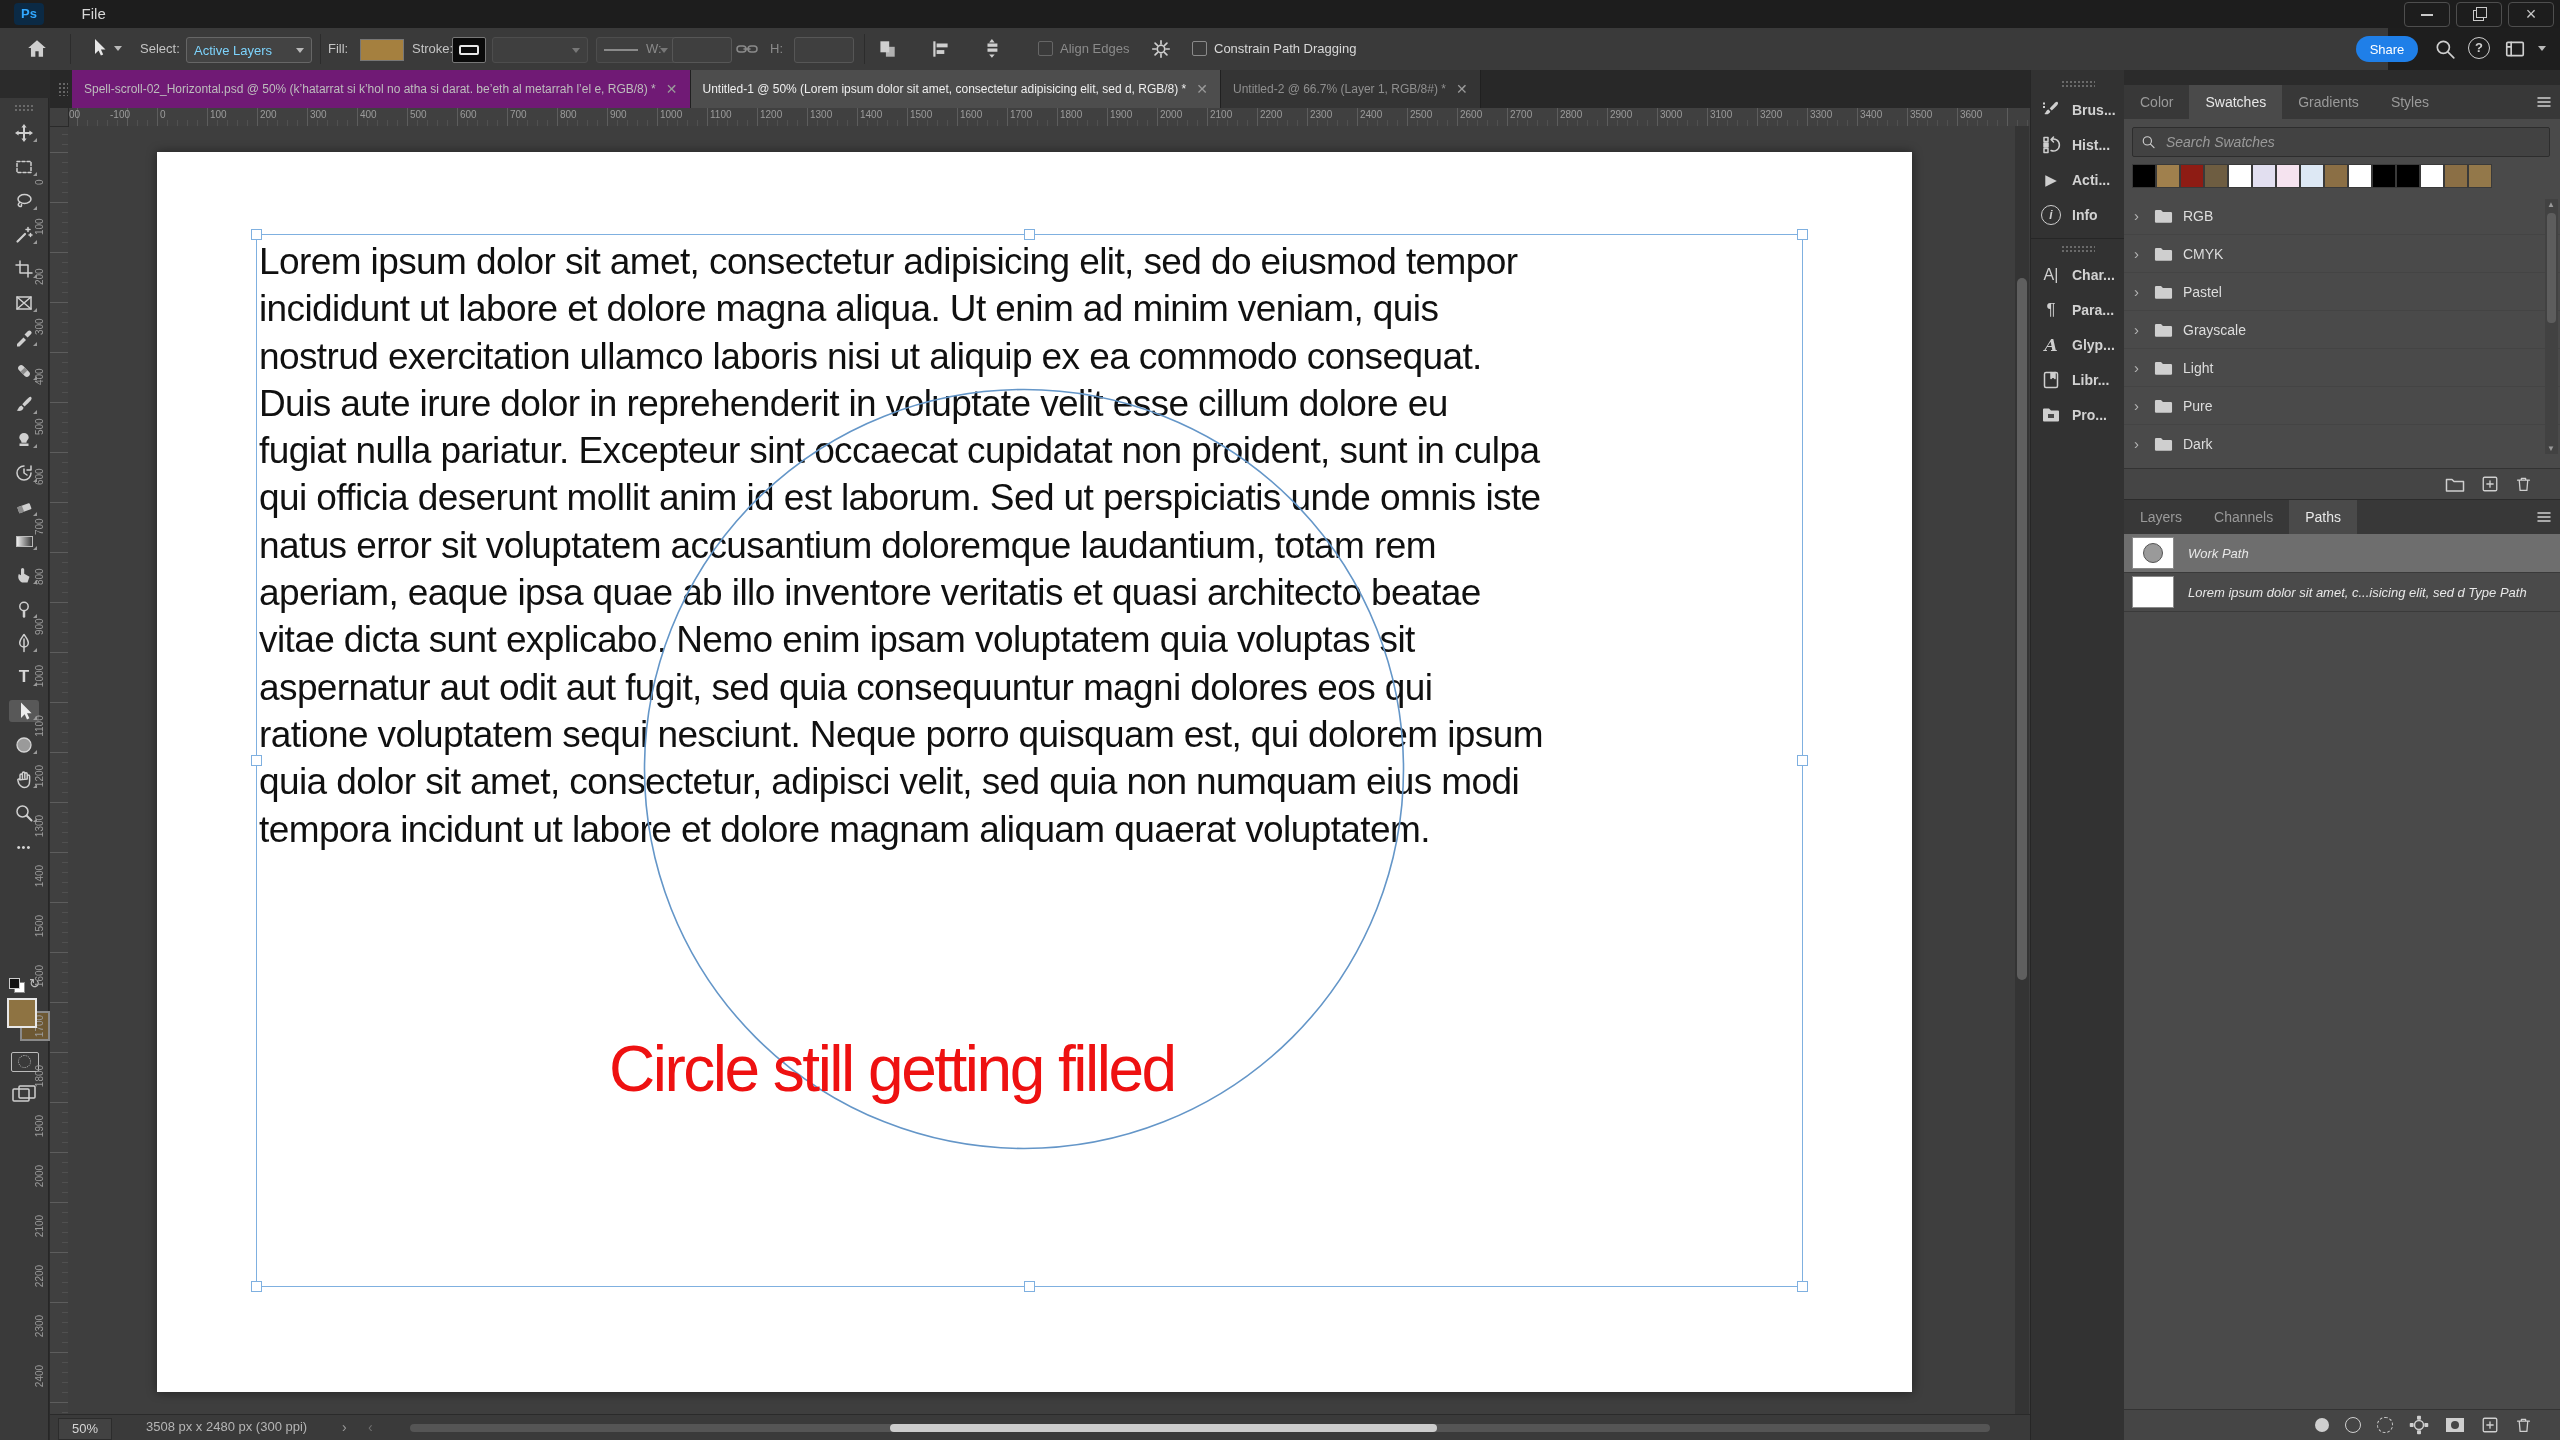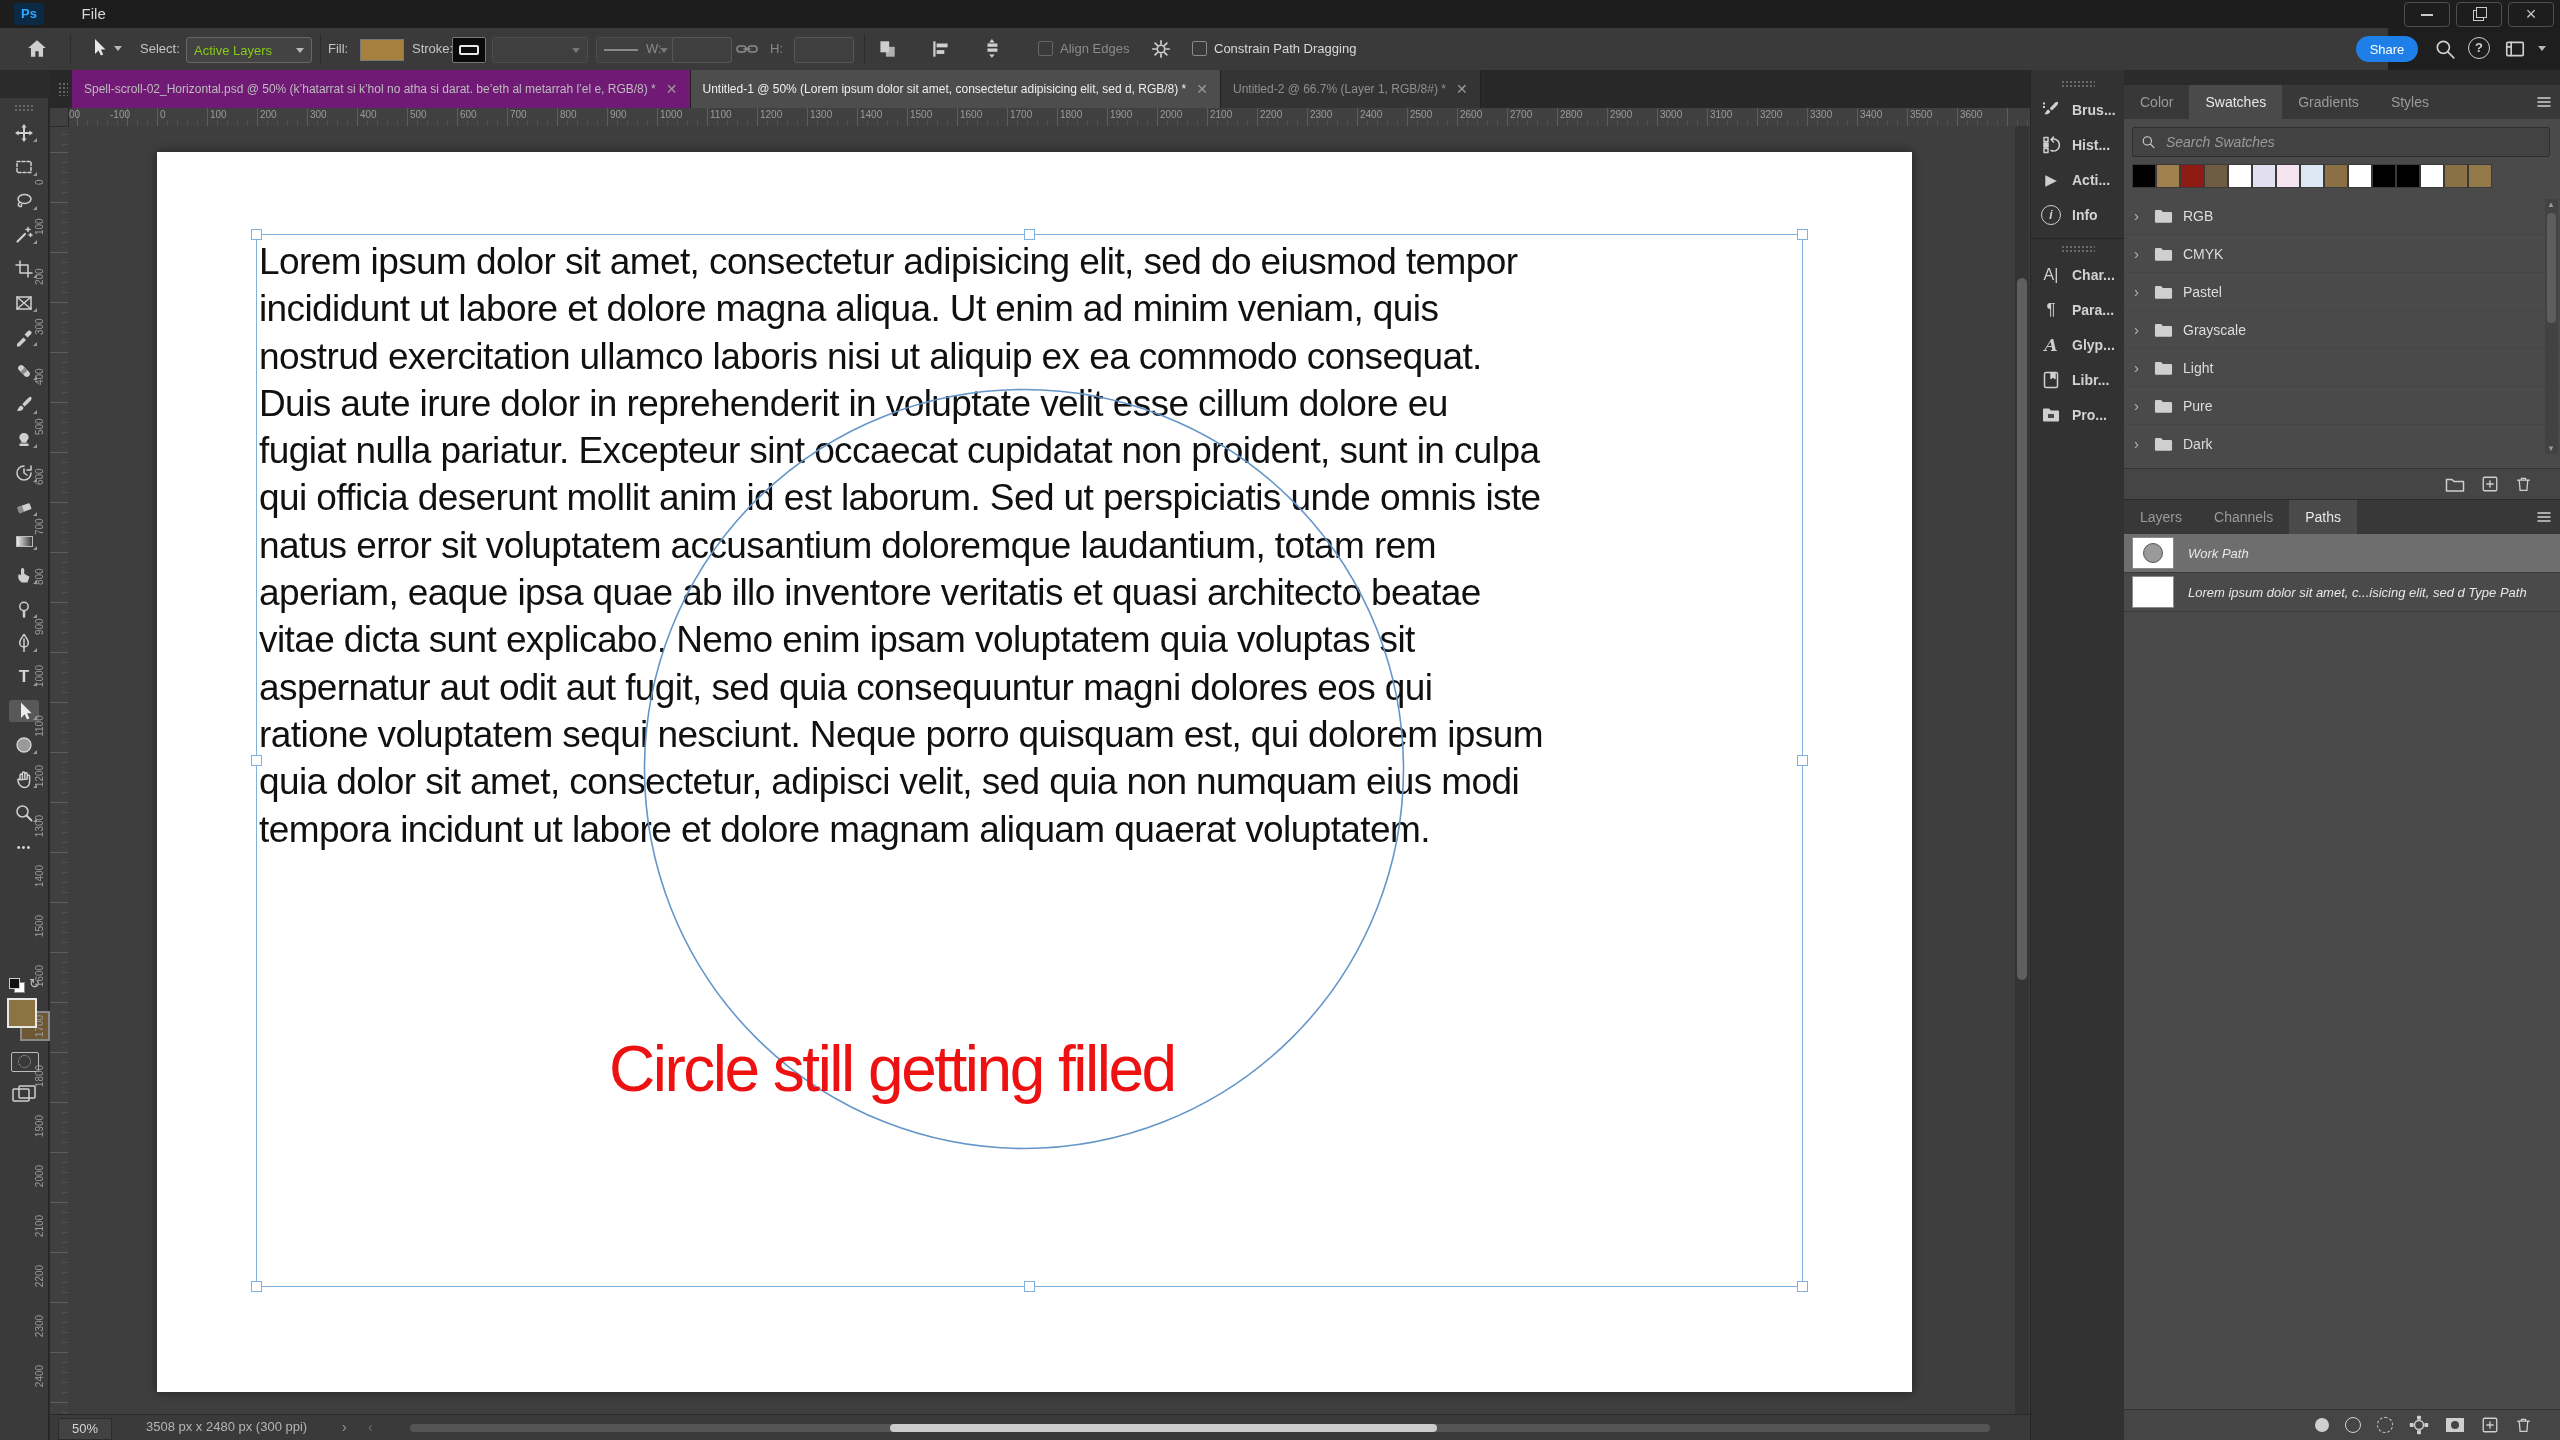--- a/index.html
+++ b/index.html
@@ -24,21 +24,21 @@
   .wb-close::before{content:"\00d7";font-size:18px;}
 
   
   #optionsbar{left:0;top:28px;width:2388px;height:42px;background:#3a3a3a;border-bottom:1px solid #252525;color:#cfcfcf;font-size:13px;}
   #optionsbar .lbl{position:absolute;top:13px;color:#c4c4c4;}
   .vsep{position:absolute;top:6px;height:30px;border-left:1px solid #2c2c2c;}
   #opt-home{left:26px;top:10px;}
   #opt-tool{left:88px;top:10px;display:flex;align-items:center;gap:6px;}
   .chev-dn{width:0;height:0;border-left:4px solid transparent;border-right:4px solid transparent;border-top:5px solid #b9b9b9;display:inline-block;}
   .dd{position:absolute;background:#434343;border:1px solid #666;border-radius:3px;height:24px;top:9px;
-    display:flex;align-items:center;justify-content:space-between;padding:0 7px;color:#84cc16;}
+    display:flex;align-items:center;justify-content:space-between;padding:0 7px;color:#7dd3fc;}
   .dd.disabled{border-color:#4d4d4d;color:#777;background:#3f3f3f;}
   .dd .chev-dn{margin-left:8px;}
   #dd-select{left:186px;width:110px;}
   #fill-swatch{left:360px;top:11px;width:42px;height:20px;background:#a5803f;border:1px solid #777;}
   #stroke-swatch{left:452px;top:9px;width:32px;height:24px;background:#0a0a0a;border:1px solid #777;border-radius:2px;position:absolute;}
   #stroke-swatch::after{content:"";position:absolute;left:6px;top:7px;right:6px;bottom:7px;border:2px solid #e8e8e8;border-radius:2px;}
   #dd-strokew{left:492px;width:80px;}
   #dd-strokestyle{left:596px;width:64px;}
   .linechip{width:34px;border-top:2px solid #8a8a8a;}
   .numbox{position:absolute;top:9px;height:24px;width:58px;background:#3f3f3f;border:1px solid #565656;border-radius:3px;}

